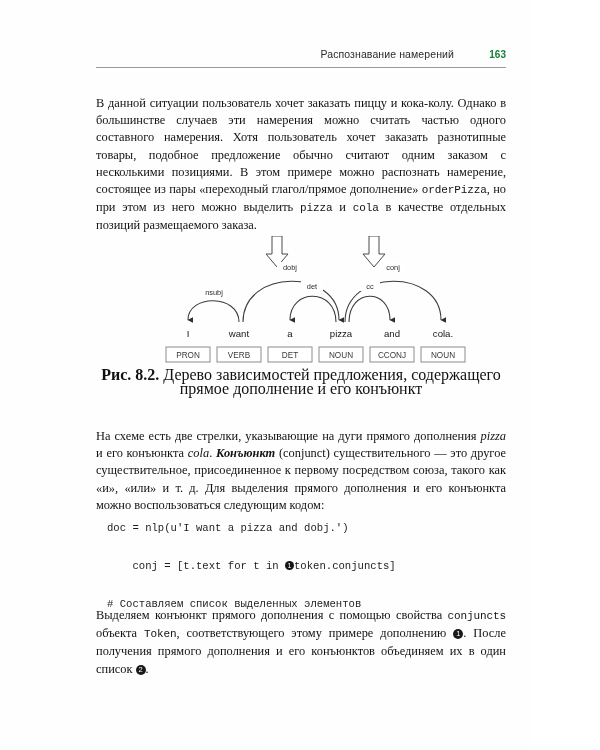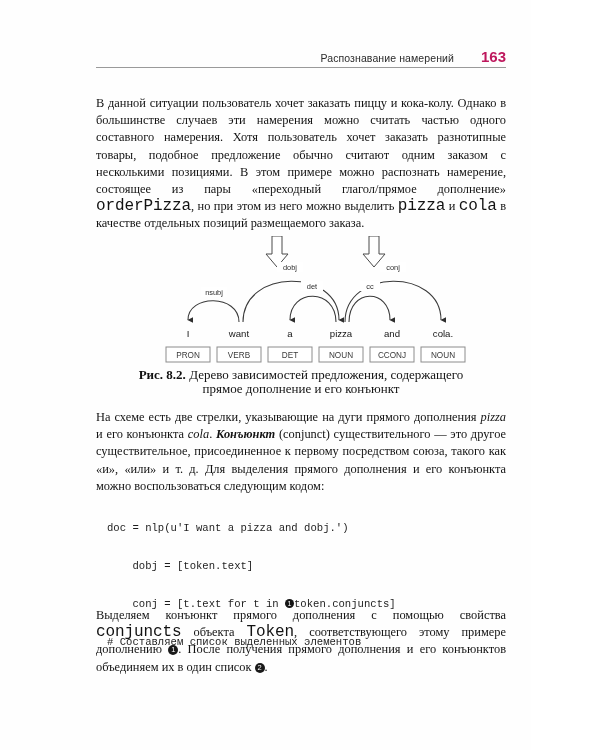--- a/index.html
+++ b/index.html
@@ -35,23 +35,23 @@
     justify-content: flex-end;
   }
   .runhead-title {
     font-family: "Liberation Sans", sans-serif;
     font-size: 10.5px;
     color: #2b2b2b;
     letter-spacing: 0.1px;
   }
   .runhead-page {
     font-family: "Liberation Sans", sans-serif;
-    font-size: 15px;
+    font-size: 10px;
     font-weight: bold;
-    color: #be185d;
+    color: #15803d;
     margin-left: 26px;
     min-width: 26px;
     text-align: right;
   }
   .runhead-rule {
     position: absolute;
     left: 96px;
     top: 67px;
     width: 410px;
     height: 1px;
@@ -62,26 +62,26 @@
   .para {
     position: absolute;
     left: 96px;
     width: 410px;
     font-size: 12.4px;
     line-height: 17.2px;
     text-align: justify;
     color: #121212;
   }
   .para.p1 { top: 95px; }
-  .para.p2 { top: 409px; }
+  .para.p2 { top: 428px; }
   .para.p3 { top: 607px; }
 
   .mono {
     font-family: "Liberation Mono", monospace;
-    font-size: 16px;
+    font-size: 11px;
     letter-spacing: -0.1px;
   }
   .ital { font-style: italic; }
   .bolditalic { font-style: italic; font-weight: bold; }
 
   .cnum {
     display: inline-block;
     width: 10px;
     height: 10px;
     border-radius: 50%;
@@ -105,21 +105,21 @@
     height: 130px;
   }
   .figure svg { display: block; }
 
   .figcap {
     position: absolute;
     left: 96px;
     top: 368px;
     width: 410px;
     text-align: center;
-    font-size: 13px;
+    font-size: 16px;
     line-height: 13.6px;
     color: #111;
   }
   .figcap b { font-weight: bold; }
 
   
   .codeblock {
     position: absolute;
     left: 96px;
     top: 497px;
@@ -245,21 +245,20 @@
     <b>Рис. 8.2.</b><span> Дерево зависимостей предложения, содержащего</span><br>
     <span>прямое дополнение и его конъюнкт</span>
   </div>
 
   <div class="para p2">
     <span>На схеме есть две стрелки, указывающие на дуги прямого дополнения </span><span class="ital">pizza</span><span> и его конъюнкта </span><span class="ital">cola</span><span>. </span><span class="bolditalic">Конъюнкт</span><span> (conjunct) существительного — это другое существительное, присоединенное к первому посредством союза, такого как «и», «или» и т. д. Для выделения прямого дополнения и его конъюнкта можно воспользоваться следующим кодом:</span>
   </div>
 
   <div class="codeblock">
     <div class="codeline"><span>doc = nlp(u'I want a pizza and dobj.')</span></div>
-    <div class="codeline"><span>    dobj = [token.text]</span></div>
     <div class="codeline"><span>    conj = [t.text for t in </span><span class="cnum-inline">1</span><span>token.conjuncts]</span></div>
     <div class="codeline"><span># Составляем список выделенных элементов</span></div>
     
     
   </div>
 
   <div class="para p3">
     <span>Выделяем конъюнкт прямого дополнения с помощью свойства </span><span class="mono">conjuncts</span><span> объекта </span><span class="mono">Token</span><span>, соответствующего этому примере дополнению </span><span class="cnum">1</span><span>. После получения прямого дополнения и его конъюнктов объединяем их в один список </span><span class="cnum">2</span><span>.</span>
   </div>
 

